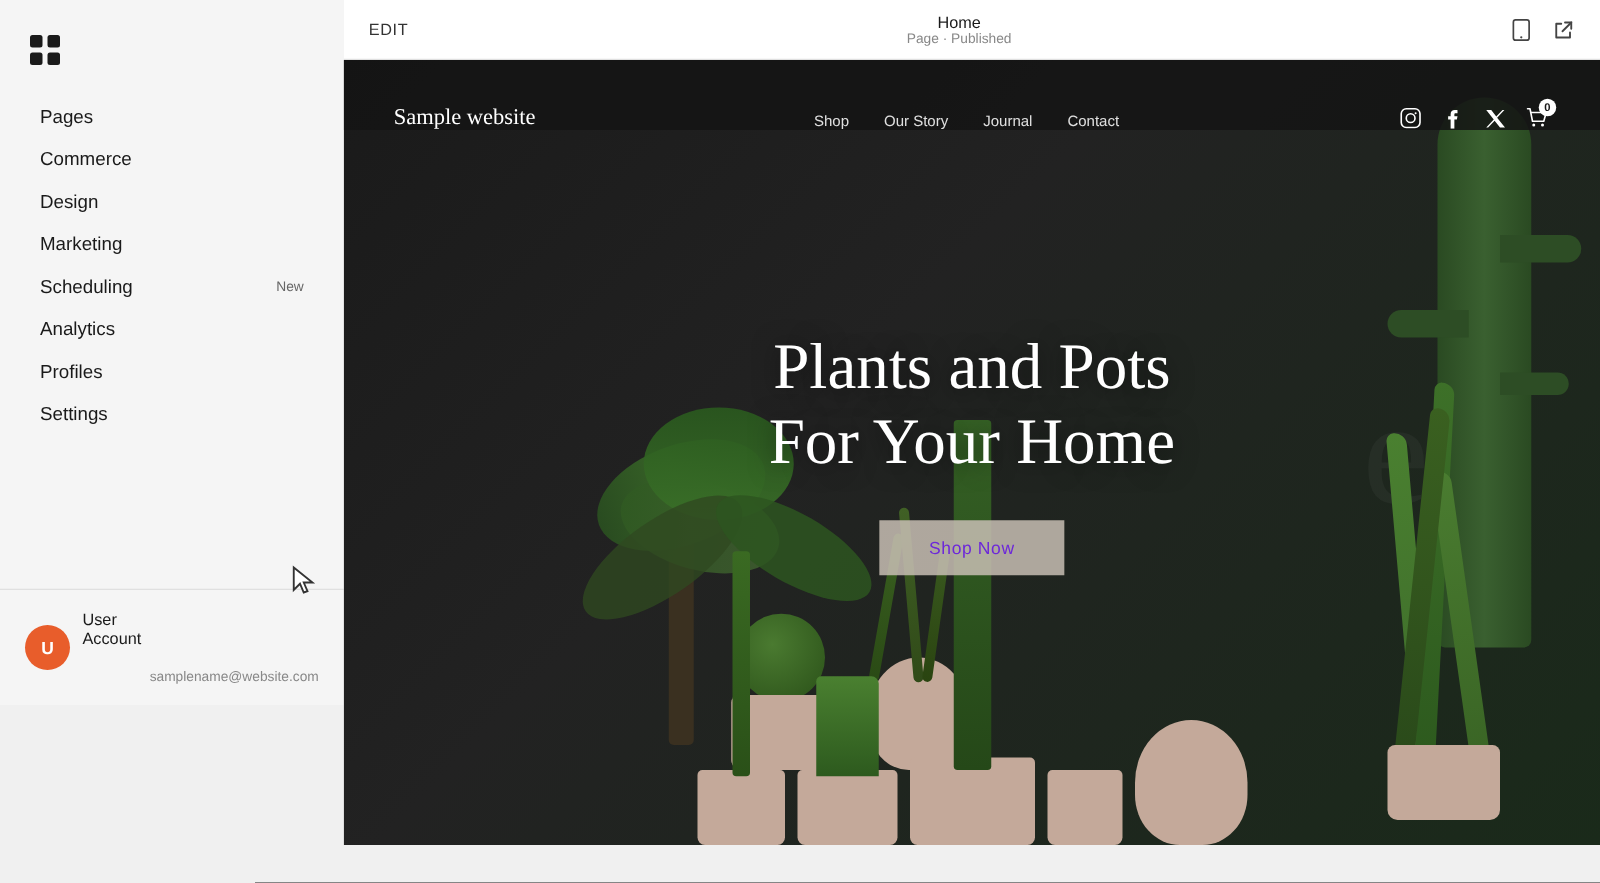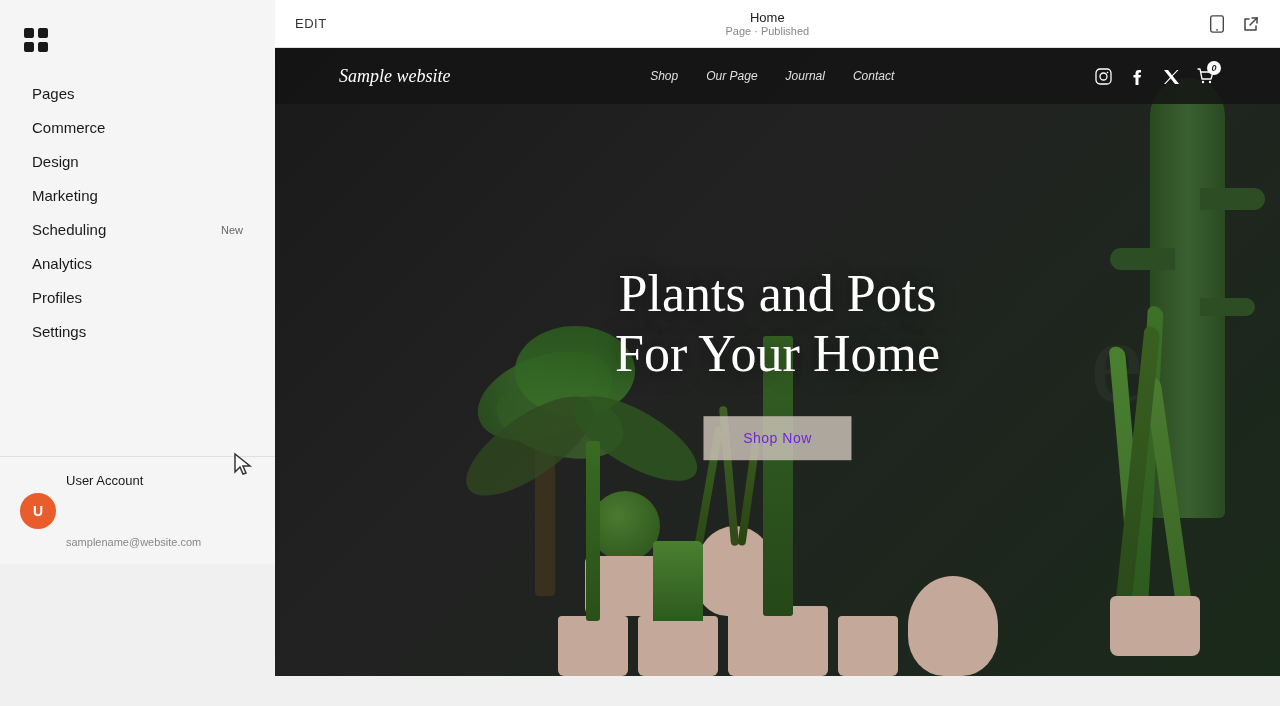--- a/index.html
+++ b/index.html
@@ -80,21 +80,21 @@
       align-items: center;
       justify-content: center;
       color: white;
       font-size: 14px;
       font-weight: 600;
       flex-shrink: 0;
     }
 
     .user-info {
       display: flex;
-      flex-direction: column;
+      flex-direction: row;
     }
 
     .user-name {
       font-size: 13px;
       font-weight: 500;
       color: #1a1a1a;
     }
 
     .user-email {
       font-size: 11px;
@@ -169,25 +169,24 @@
     }
 
     .website-nav {
       position: absolute;
       top: 0;
       left: 0;
       right: 0;
       height: 56px;
       background: rgba(20, 20, 20, 0.85);
       display: flex;
-      align-items: center;
+      align-items: flex-end;
       justify-content: space-between;
-      padding: 0 64px;
+      padding: 0 40px;
       z-index: 10;
-      font-style: italic;
     }
 
     .site-title {
       font-size: 18px;
       color: white;
       font-family: Georgia, serif;
       font-weight: 400;
     }
 
     .site-nav-links {
@@ -467,21 +466,21 @@
       </div>
 
       <div class="decor-text">es</div>
 
     </div>
 
     <nav class="website-nav">
       <span class="site-title">Sample website</span>
       <div class="site-nav-links">
         <a class="site-nav-link">Shop</a>
-        <a class="site-nav-link">Our Page</a>
+        <a class="site-nav-link">Our Story</a>
         <a class="site-nav-link">Journal</a>
         <a class="site-nav-link">Contact</a>
       </div>
       <div class="site-social">
 
         <div class="site-social-icon">
           <svg width="17" height="17" viewBox="0 0 17 17" fill="none">
             <rect x="1" y="1" width="15" height="15" rx="4" stroke="white" stroke-width="1.3" fill="none"></rect>
             <circle cx="8.5" cy="8.5" r="3.5" stroke="white" stroke-width="1.3" fill="none"></circle>
             <circle cx="12.5" cy="4.5" r="0.8" fill="white"></circle>

